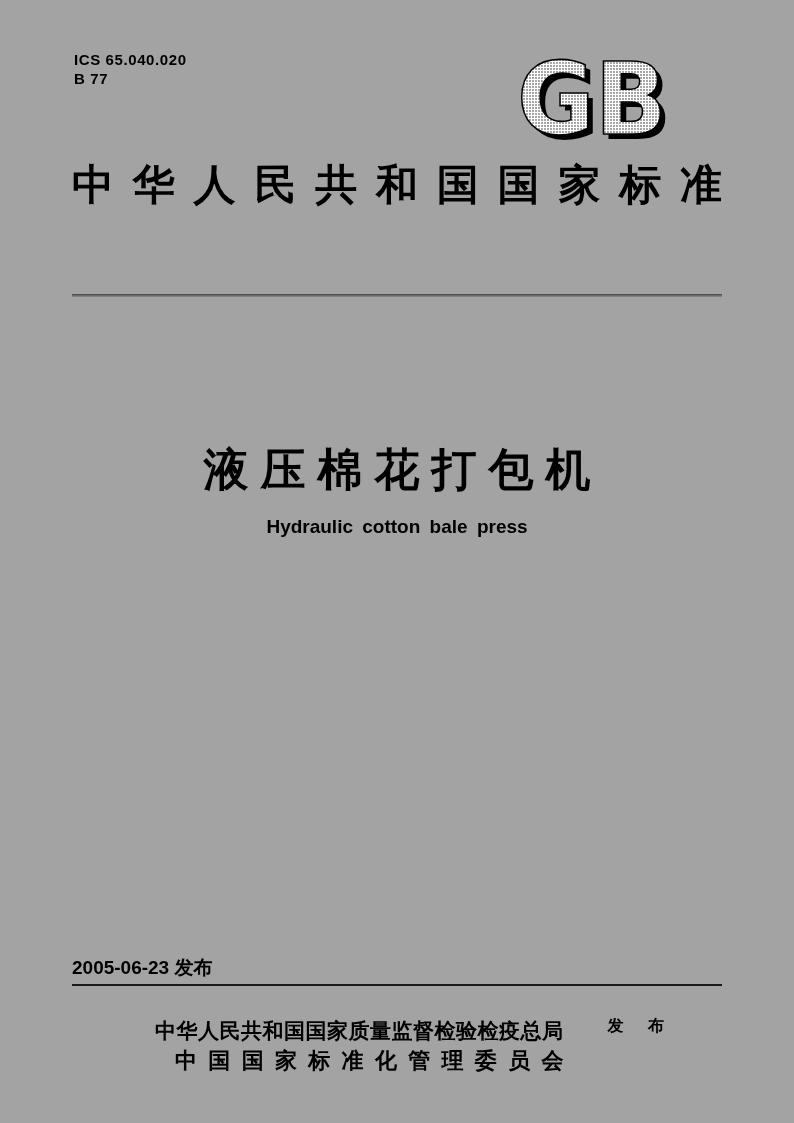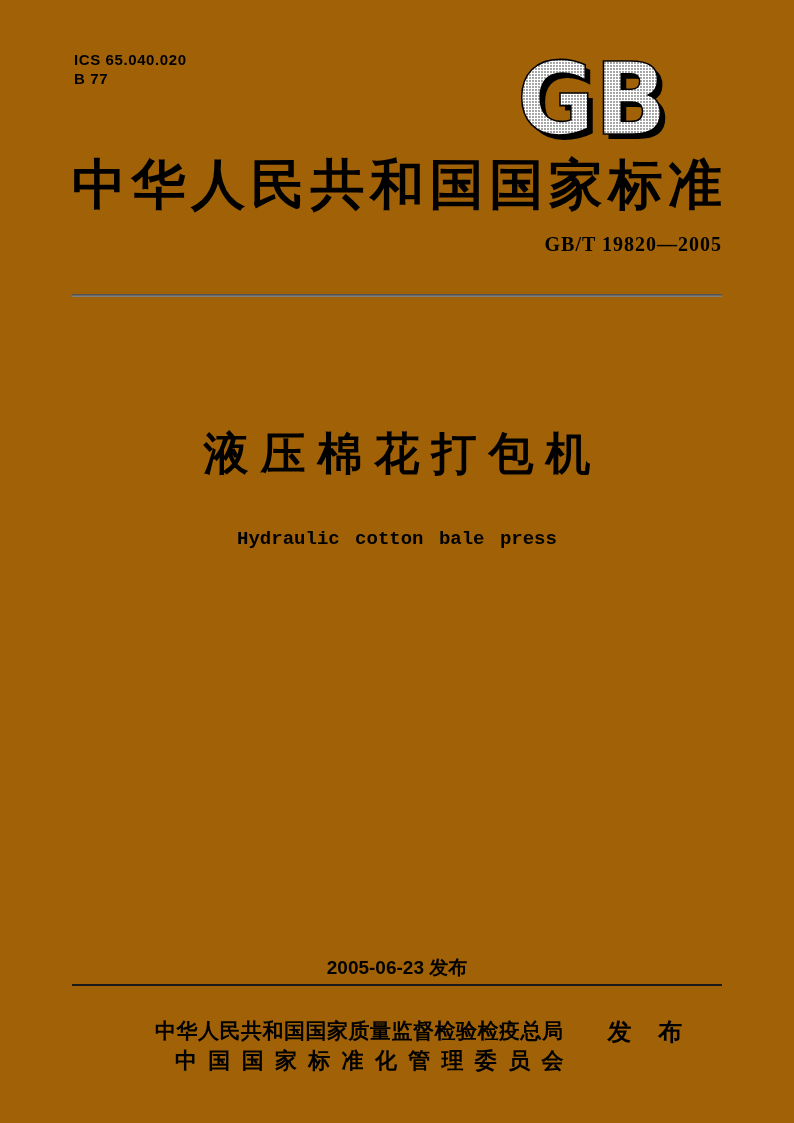--- a/index.html
+++ b/index.html
@@ -5,21 +5,21 @@
   html, body {
     margin: 0;
     padding: 0;
     background: #e8e8e8;
   }
   .page {
     position: relative;
     width: 794px;
     height: 1123px;
     margin: 0 auto;
-    background: #a16207;
+    background: #a3a3a3;
     color: #000;
     font-family: "Liberation Sans", "DejaVu Sans", sans-serif;
     overflow: hidden;
   }
   
   .ics-block {
     position: absolute;
     left: 74px;
     top: 50px;
     font-weight: bold;
@@ -37,21 +37,21 @@
     height: 86px;
   }
   
   .std-heading {
     position: absolute;
     left: 72px;
     top: 160px;
     width: 650px;
     font-family: "Liberation Serif", "DejaVu Serif", serif;
     font-weight: bold;
-    font-size: 54px;
+    font-size: 42px;
     line-height: 50px;
     white-space: nowrap;
     text-align: justify;
     text-align-last: justify;
   }
   .std-code {
     position: absolute;
     left: 72px;
     top: 233px;
     width: 650px;
@@ -65,48 +65,47 @@
     position: absolute;
     left: 72px;
     top: 294px;
     width: 650px;
     height: 3px;
     background: linear-gradient(#474747, #8c8c8c);
   }
   .title-cn {
     position: absolute;
     left: 0;
-    top: 424px;
+    top: 440px;
     width: 794px;
     text-align: center;
     font-weight: bold;
     font-size: 45px;
     letter-spacing: 12px;
     text-indent: 12px;
     font-family: "Liberation Sans", "DejaVu Sans", sans-serif;
   }
   .title-en {
     position: absolute;
     left: 0;
     top: 516px;
     width: 794px;
     text-align: center;
-    font-family: Liberation Mono, monospace;
+    font-family: Liberation Sans, sans-serif;
     font-weight: bold;
     font-size: 19px;
     word-spacing: 4px;
-    margin-top: 12px;
   }
   .dates-row {
     position: absolute;
     left: 72px;
     top: 955px;
     width: 650px;
     display: flex;
-    justify-content: center;
+    justify-content: flex-start;
     font-weight: bold;
     font-size: 19px;
     font-family: "Liberation Sans", "DejaVu Sans", sans-serif;
   }
   .rule-bottom {
     position: absolute;
     left: 72px;
     top: 984px;
     width: 650px;
     height: 2px;
@@ -134,21 +133,21 @@
   .issuer-line-2 {
     white-space: nowrap;
     text-align: justify;
     text-align-last: justify;
     font-size: 22px;
     margin-left: 20px;
   }
   .release-label {
     margin-left: 44px;
     font-weight: bold;
-    font-size: 24px;
+    font-size: 16px;
     letter-spacing: 10px;
     white-space: nowrap;
   }
 </style>
 </head>
 <body>
 
 <div class="page">
 
   <div class="ics-block">
@@ -164,21 +163,20 @@
       </pattern>
     </defs>
     <g font-family="'DejaVu Sans', sans-serif" font-weight="bold" font-size="100">
       <text x="8" y="83" textLength="150" lengthAdjust="spacingAndGlyphs" fill="#000000">GB</text>
       <text x="3" y="78" textLength="150" lengthAdjust="spacingAndGlyphs" fill="url(#halftone)" stroke="#000000" stroke-width="1.6">GB</text>
     </g>
   </svg>
 
   <div class="std-heading">中华人民共和国国家标准</div>
 
-  <div class="std-code">GB/T 19820—2005</div>
 
   <div class="rule-top"></div>
 
   <div class="title-cn">液压棉花打包机</div>
 
   <div class="title-en">Hydraulic cotton bale press</div>
 
   <div class="dates-row">
     <span>2005-06-23 发布</span>
   </div>

